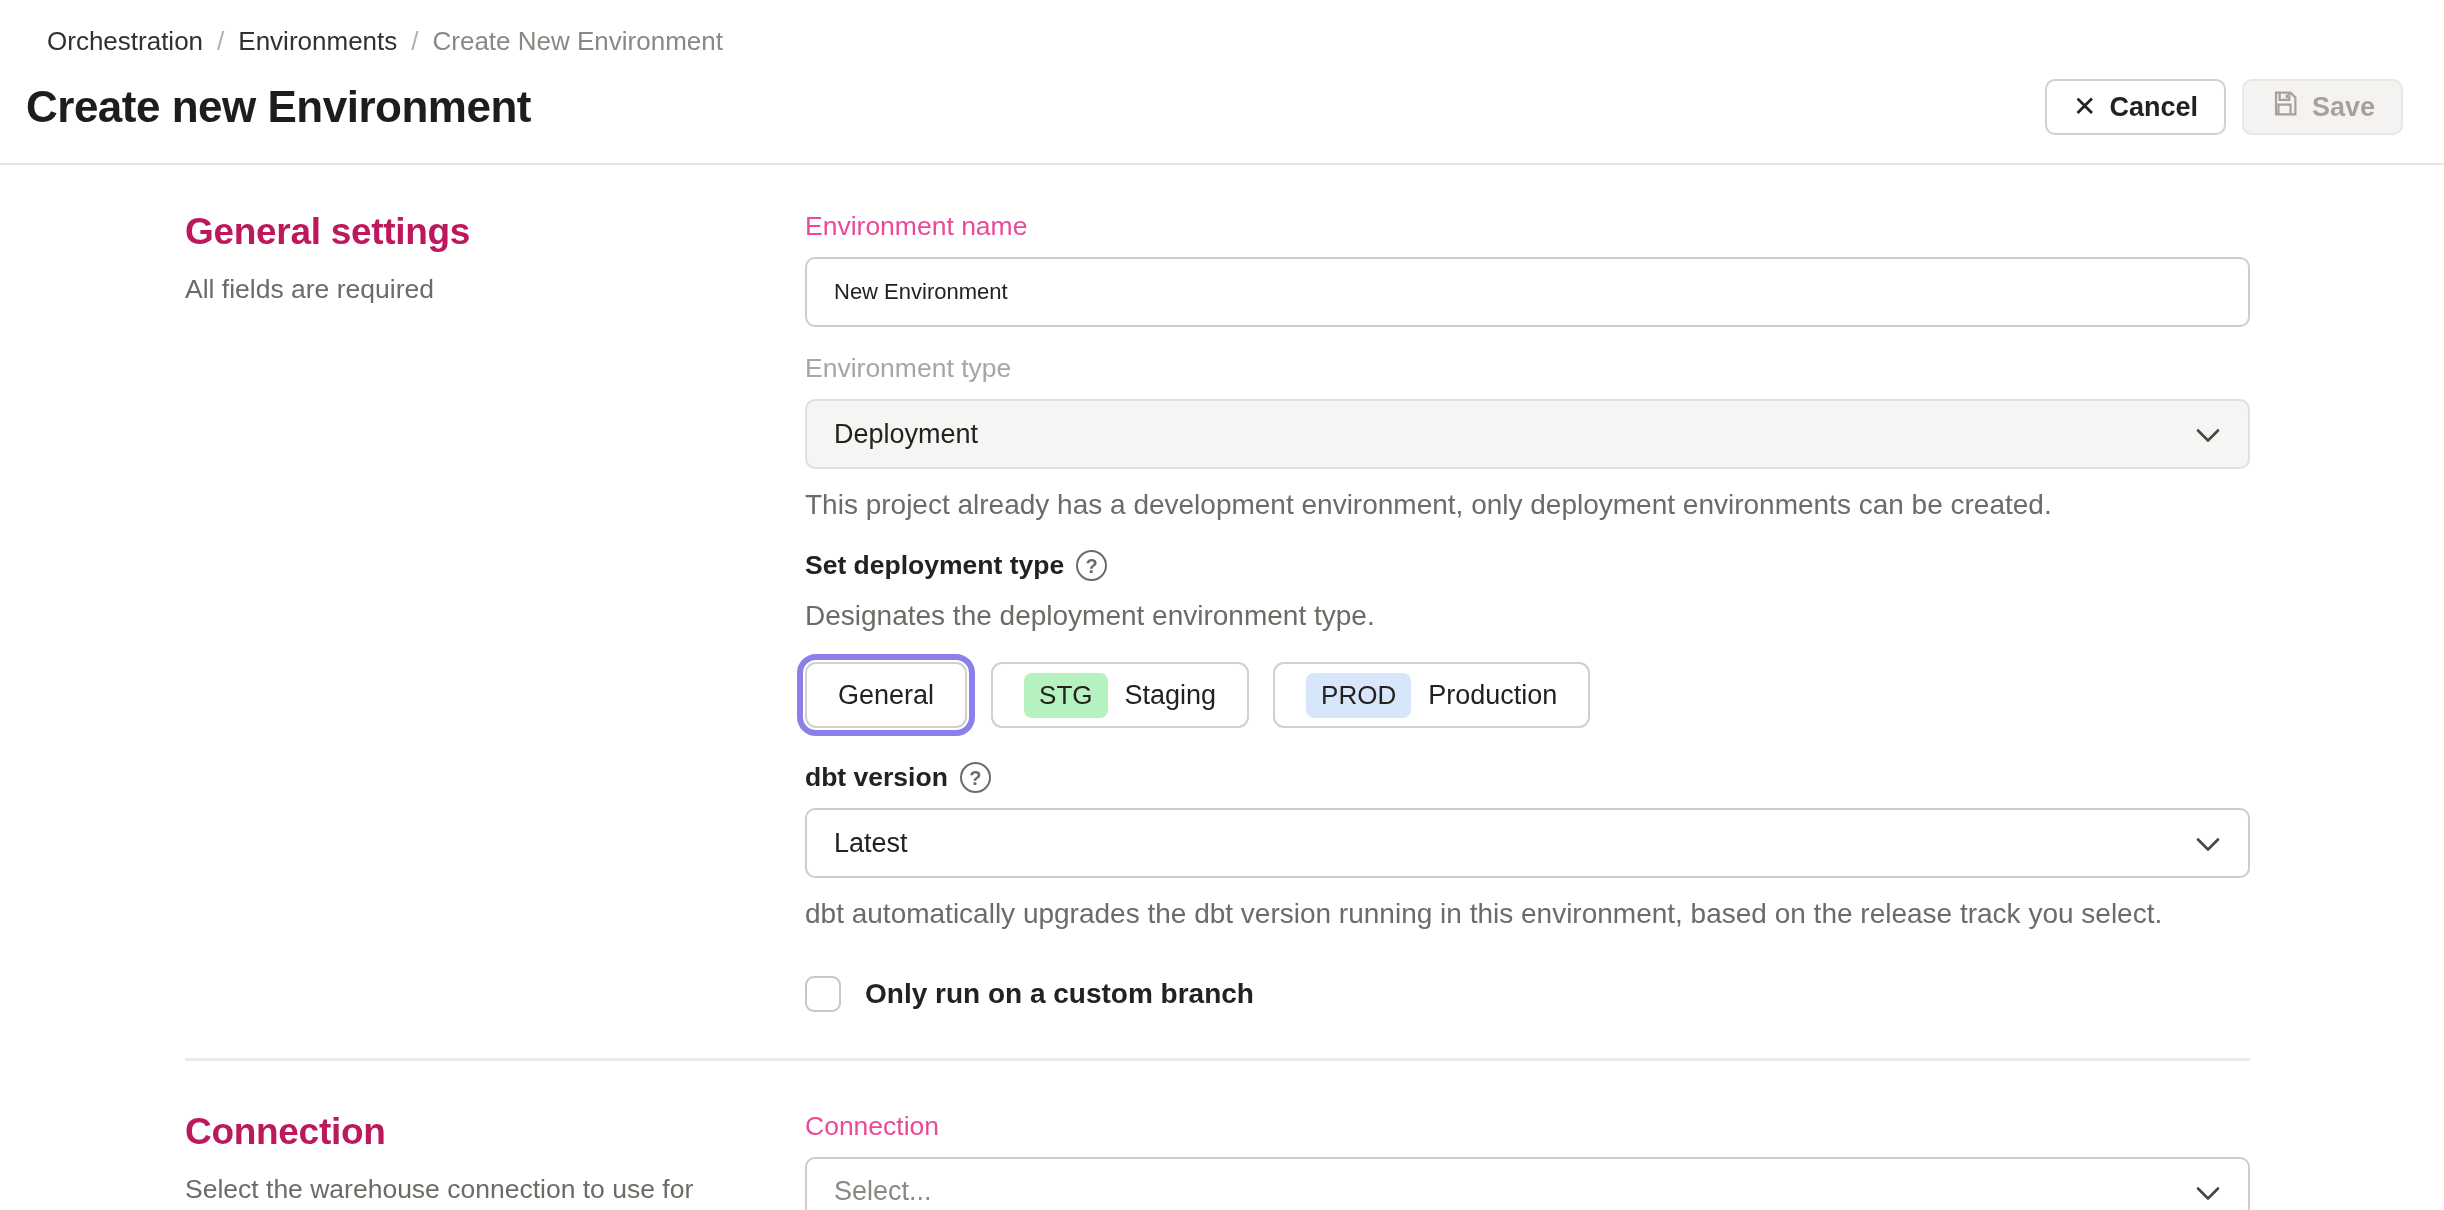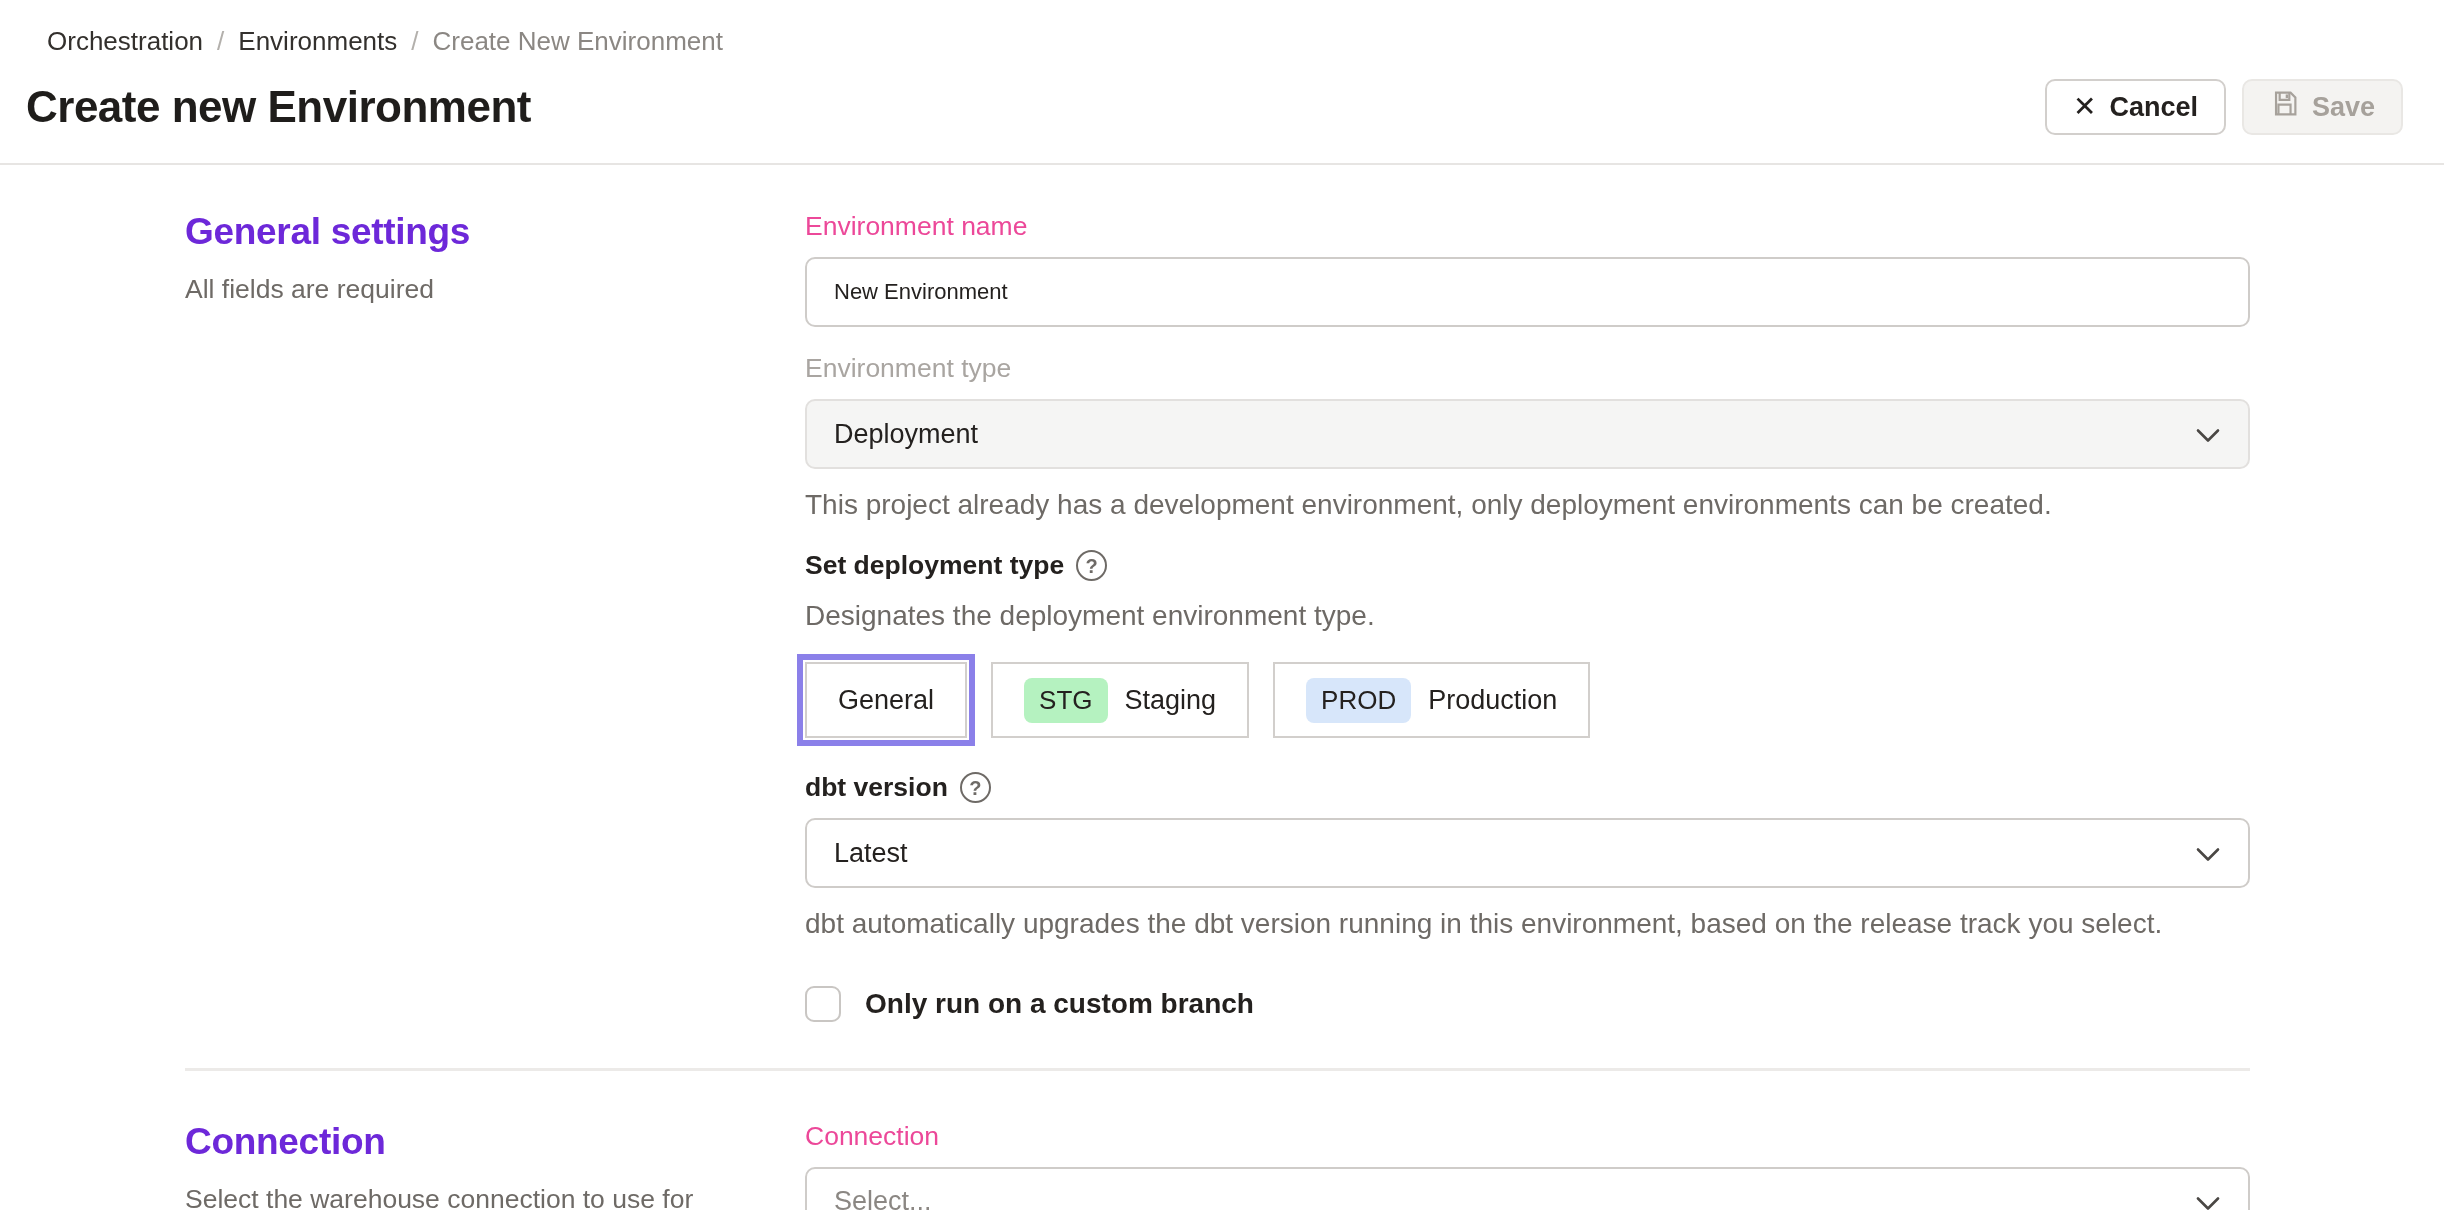--- a/index.html
+++ b/index.html
@@ -20,21 +20,21 @@
   .btn-cancel { background:#ffffff; border:2px solid #d2cfcc; color:#24211f; }
   .btn-save { background:#f4f3f1; border:2px solid #e9e7e4; color:#a6a19b; cursor:default; }
   .x-glyph { font-size:28px; font-weight:400; line-height:1; color:#24211f; }
   .header-divider { border:none; border-top:2px solid #e7e5e3; }
 
   
   .content { padding:46px 194px 0 185px; }
   .row { display:flex; align-items:flex-start; }
   .left-col { width:620px; flex-shrink:0; padding-right:70px; }
   .right-col { flex:1; min-width:0; }
-  .section-heading { font-size:37px; font-weight:600; color:#6d28d9; letter-spacing:-0.3px; margin-bottom:12px; }
+  .section-heading { font-size:37px; font-weight:600; color:#be185d; letter-spacing:-0.3px; margin-bottom:12px; }
   .section-sub { font-size:26.5px; color:#6e6a66; line-height:1.4;margin-top:18px; }
   .section-divider { border:none; border-top:3px solid #eceae8; margin:46px 0 50px 0; }
 
   
   .field { margin-bottom:26px; }
   .field-label { display:flex; align-items:center; gap:12px; font-size:26.5px; font-weight:500;
                  color:#ec4899; margin-bottom:15px; }
   .field-label.bold { font-weight:600; color:#24211f; }
   .field-label.disabled { color:#a9a5a1; }
   .text-input { width:100%; height:70px; border:2px solid #cfccc9; border-radius:10px;
@@ -46,22 +46,22 @@
   .select .chevron { position:absolute; right:28px; top:50%; transform:translateY(-50%); }
   .placeholder { color:#8b8783; }
   .helper { font-size:28px; color:#6e6a66; margin-top:16px; line-height:1.4; }
 
   .help-icon { display:inline-flex; align-items:center; justify-content:center;
                width:31px; height:31px; border:2px solid #6e6a66; border-radius:50%;
                font-size:20px; font-weight:700; color:#6e6a66; line-height:1; cursor:pointer; }
 
   
   .dep-group { display:flex; gap:24px; margin:27px 0 6px 0; }
-  .dep-btn { display:flex; align-items:center; gap:17px; height:76px; padding:0 31px;
-             background:#fff; border:2px solid #d2cfcc; border-radius:0;
+  .dep-btn { display:flex; align-items:center; gap:17px; height:66px; padding:0 31px;
+             background:#fff; border:2px solid #d2cfcc; border-radius:11px;
              font-size:27px; font-weight:500; font-family:inherit; color:#24211f; cursor:pointer; }
   .dep-btn.selected { outline:6px solid #8b80e9; outline-offset:2px; }
   .badge { display:flex; align-items:center; height:45px; padding:0 15px; border-radius:8px;
            font-size:26px; font-weight:500; color:#24211f; }
   .badge-stg { background:#b5f2c0; }
   .badge-prod { background:#d7e6fa; }
 
   
   .checkbox-row { display:flex; align-items:center; gap:24px; margin-top:42px; cursor:pointer; }
   .checkbox-box { width:36px; height:36px; border:2px solid #c9c6c3; border-radius:9px; background:#fff; }

